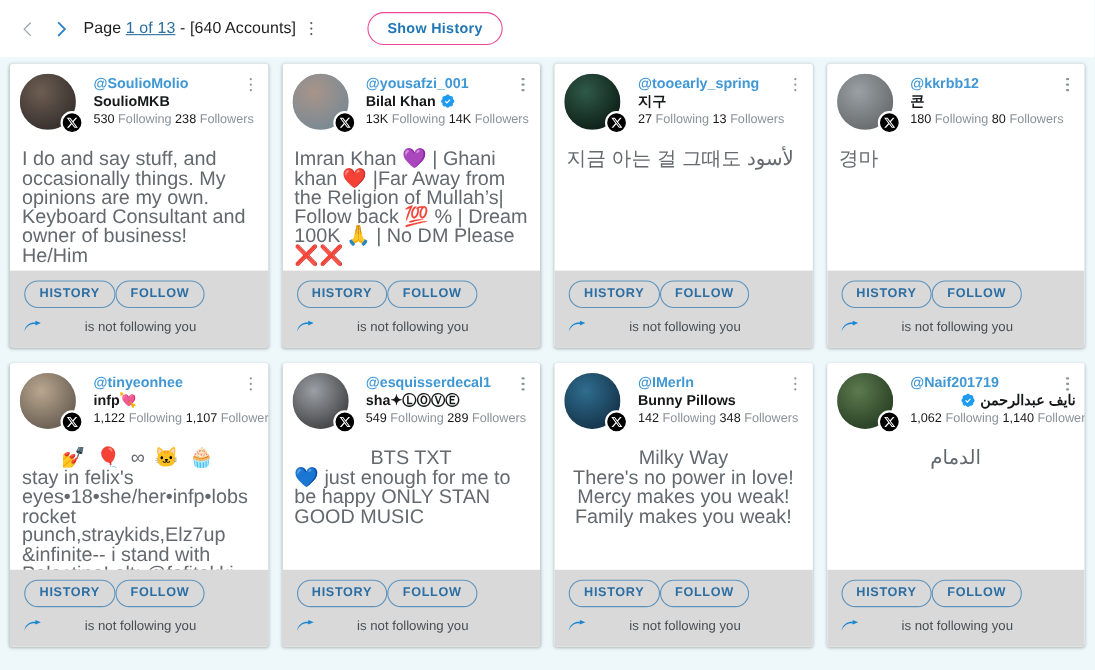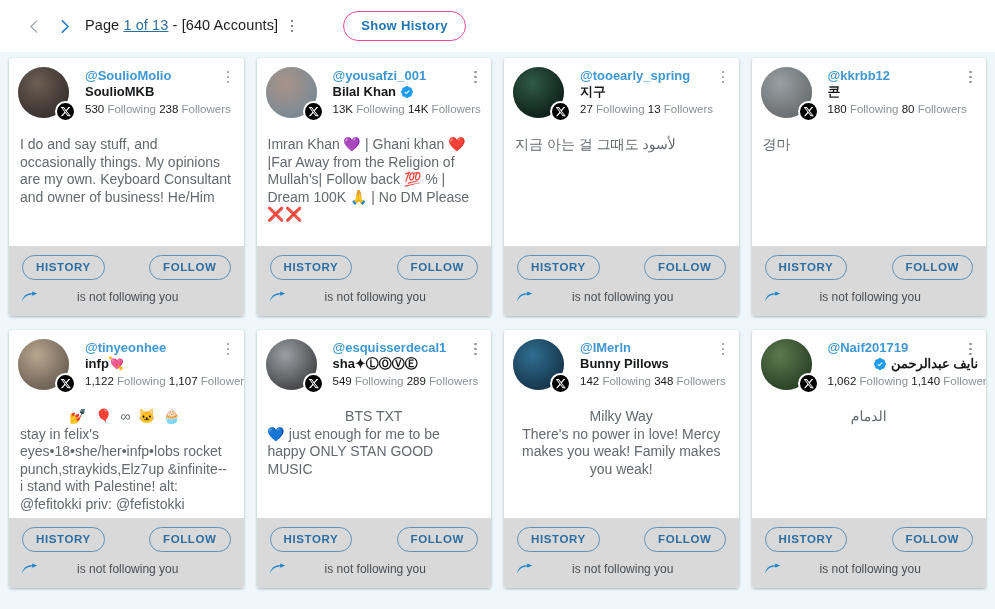--- a/index.html
+++ b/index.html
@@ -15,21 +15,21 @@
     font-family: "Liberation Sans", sans-serif;
     color: #222;
     -webkit-font-smoothing: antialiased;
   }
 
   
   .toolbar {
     height: 52px;
     display: flex;
     align-items: center;
-    padding: 0 0 0 19px;
+    padding: 0 0 0 10px;
     background: #ffffff;
     gap: 0px;
   }
   .nav-btn {
     width: 30px;
     height: 30px;
     display: flex;
     align-items: center;
     justify-content: center;
     cursor: pointer;
@@ -196,39 +196,39 @@
     cursor: pointer;
   }
   .kebab-card i {
     width: 2.5px; height: 2.5px; border-radius: 50%;
     background: #8e949a; display: block;
   }
 
   .bio {
     flex: 1 1 auto;
     padding: 18px 11px 4px 11px;
-    font-size: 14px;
+    font-size: 18px;
     line-height: 17.5px;
     color: #63696e;
     overflow: hidden;
     word-wrap: break-word;
   }
   .bio.center { text-align: center; }
   .bio.rtl { direction: rtl; text-align: center; }
   .bio .line-center { text-align: center; }
   .bio .emoji-row { text-align: center; letter-spacing: 2px; }
 
   .card-foot {
     background: #d9d9d9;
     flex: 0 0 auto;
     padding: 0;
   }
   .foot-actions {
     display: flex;
-    justify-content: space-between;
+    justify-content: flex-start;
     align-items: center;
     padding: 9px 13px 0 13px;
   }
   .pill {
     border: 1px solid #5d93bd;
     background: transparent;
     color: #2b6ea3;
     font-size: 11.5px;
     font-weight: 700;
     letter-spacing: .6px;

